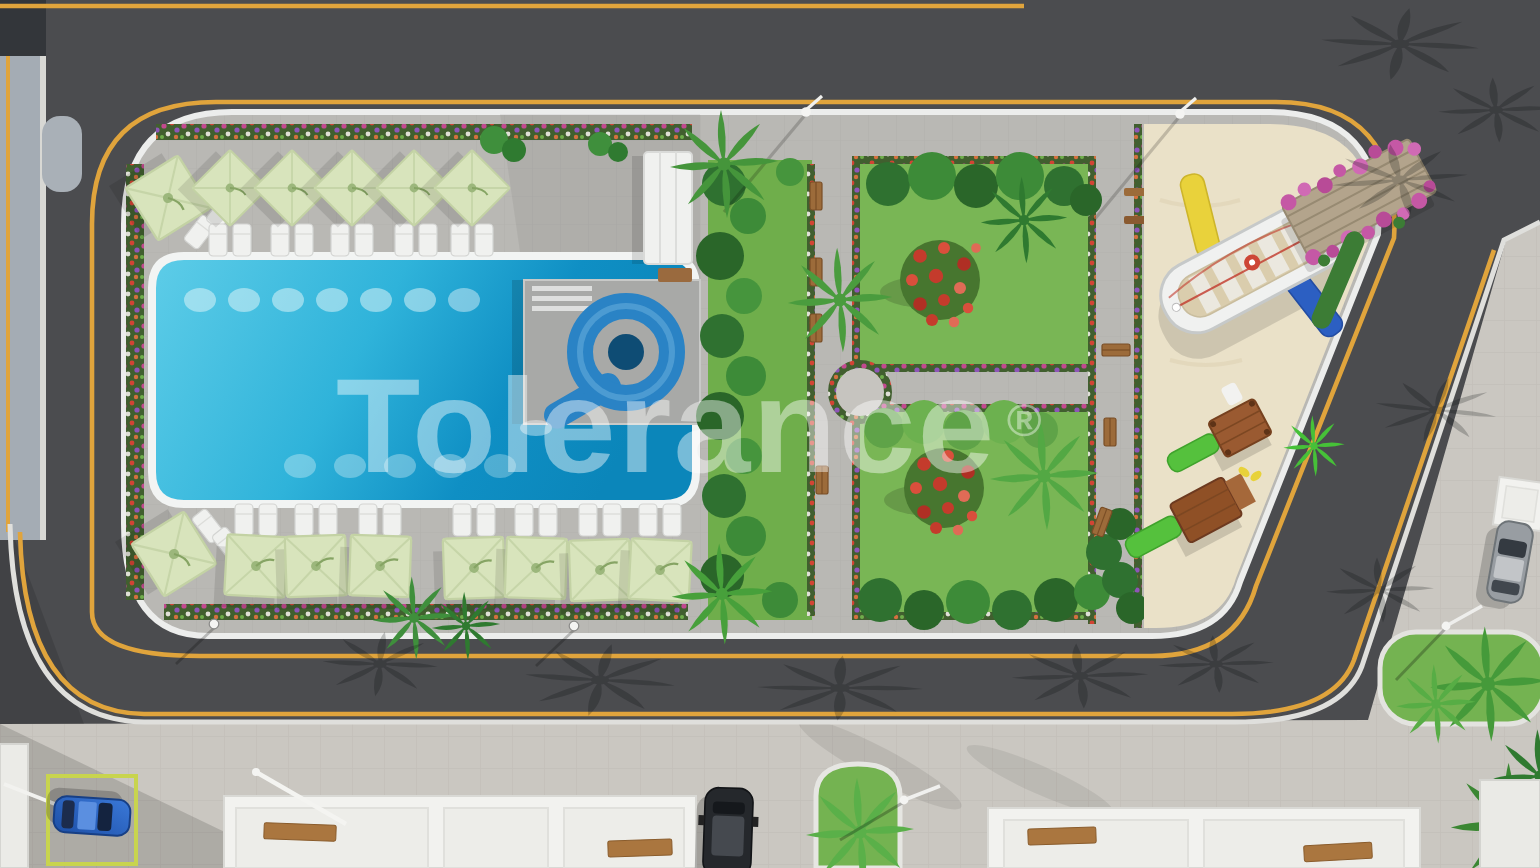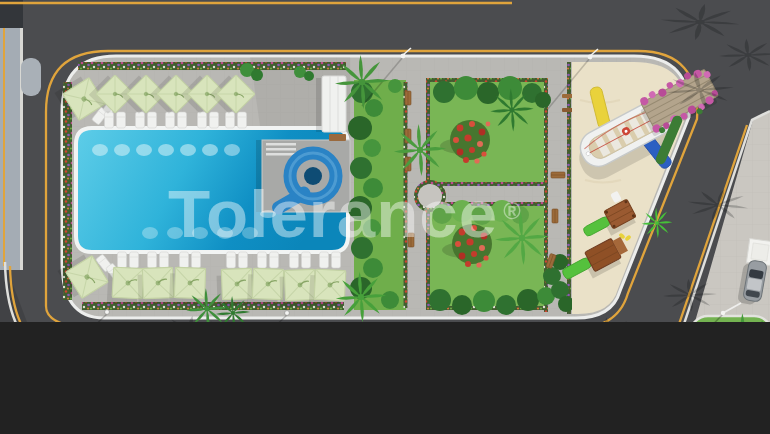--- a/index.html
+++ b/index.html
@@ -1,17 +1,17 @@
 <!DOCTYPE html>
 <html><head>
 <meta charset="utf-8">
 <style>
   html,body{margin:0;padding:0;background:#222;}
   .stage{
-    position:relative;width:770px;height:322px;overflow:hidden;
+    position:relative;width:770px;height:434px;overflow:hidden;
     font-family:"Liberation Sans", sans-serif;
     background:#cac7c1;
   }
   .stage svg{position:absolute;left:0;top:0;display:block;}
   .watermark{
     position:absolute;left:168px;top:180px;width:460px;
     font-family:"Liberation Sans", sans-serif;
     font-weight:800;font-size:67px;line-height:1;
     color:rgba(255,255,255,0.44);
     letter-spacing:1px;white-space:nowrap;

